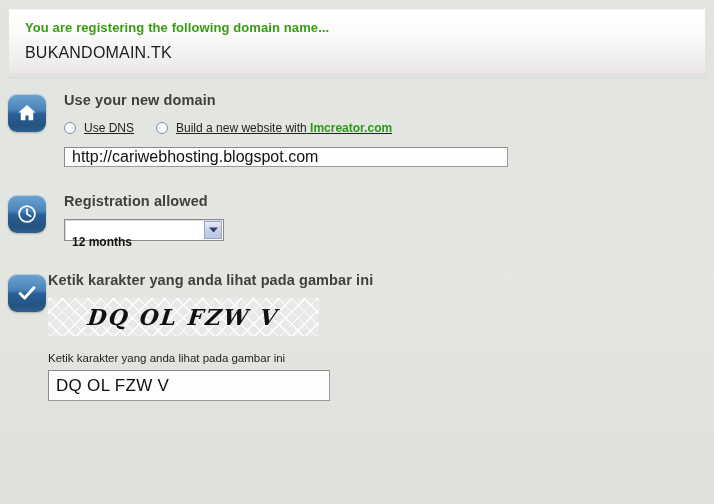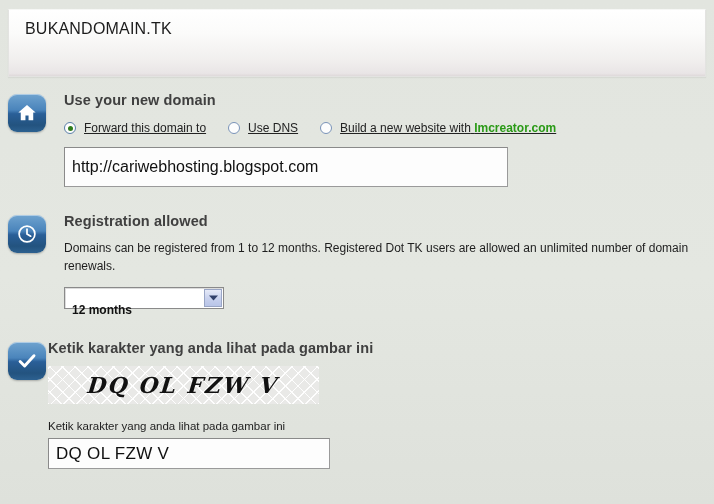--- a/index.html
+++ b/index.html
@@ -149,21 +149,21 @@
     background: #fdfdfd;
     border: 1px solid #9a9a9a;
     border-top-color: #8a8a8a;
     border-left-color: #8a8a8a;
     font-family: "Liberation Sans", sans-serif;
     color: #101010;
     outline: none;
   }
   .url-input {
     width: 444px;
-    height: 40px;
+    height: 20px;
     font-size: 16px;
     padding: 2px 7px;
   }
   .captcha-input {
     width: 282px;
     height: 31px;
     font-size: 17px;
     padding: 2px 7px;
     letter-spacing: 0.3px;
   }
@@ -251,39 +251,36 @@
   #section-domain { margin-top: 2px; }
   #section-registration { margin-top: 24px; }
   #section-captcha { margin-top: 26px; padding-left: 48px; }
 </style>
 </head>
 <body>
 
 <div class="page-bg"></div>
 
 <div class="header-panel">
+  <div class="header-title">You are registering the following domain name...</div>
   <div class="header-domain">BUKANDOMAIN.TK</div>
 </div>
 
 <div class="content">
 
   <div class="section" id="section-domain">
     <div class="sec-icon">
       <svg width="22" height="22" viewBox="0 0 24 24" aria-hidden="true">
         <path d="M12 3.2 2.6 11.4h2.6V20h5.1v-5.2h3.4V20h5.1v-8.6h2.6z" fill="#ffffff"></path>
       </svg>
     </div>
 
     <div class="sec-title">Use your new domain</div>
 
     <div class="radio-row">
-      <label class="radio-opt">
-        <span class="radio-box checked"></span>
-        <span class="radio-label">Forward this domain to</span>
-      </label>
 
       <label class="radio-opt">
         <span class="radio-box"></span>
         <span class="radio-label">Use DNS</span>
       </label>
 
       <label class="radio-opt">
         <span class="radio-box"></span>
         <span class="radio-label"><span>Build a new website with</span> <span class="brand">Imcreator.com</span></span>
       </label>
@@ -295,21 +292,20 @@
   <div class="section" id="section-registration">
     <div class="sec-icon">
       <svg width="22" height="22" viewBox="0 0 24 24" aria-hidden="true">
         <circle cx="12" cy="12" r="8.6" fill="none" stroke="#ffffff" stroke-width="1.9"></circle>
         <path d="M12 6.6V12l4 2.4" fill="none" stroke="#ffffff" stroke-width="1.9" stroke-linecap="round"></path>
       </svg>
     </div>
 
     <div class="sec-title">Registration allowed</div>
 
-    <p class="sec-desc">Domains can be registered from 1 to 12 months. Registered Dot TK users are allowed an unlimited number of domain renewals.</p>
 
     <div class="select-wrap">
       <span class="select-text">12 months</span>
       <span class="select-arrow">
         <svg width="11" height="8" viewBox="0 0 11 8" aria-hidden="true">
           <path d="M1 1.6h9L5.5 6.6z" fill="#31406b"></path>
         </svg>
       </span>
     </div>
   </div>

